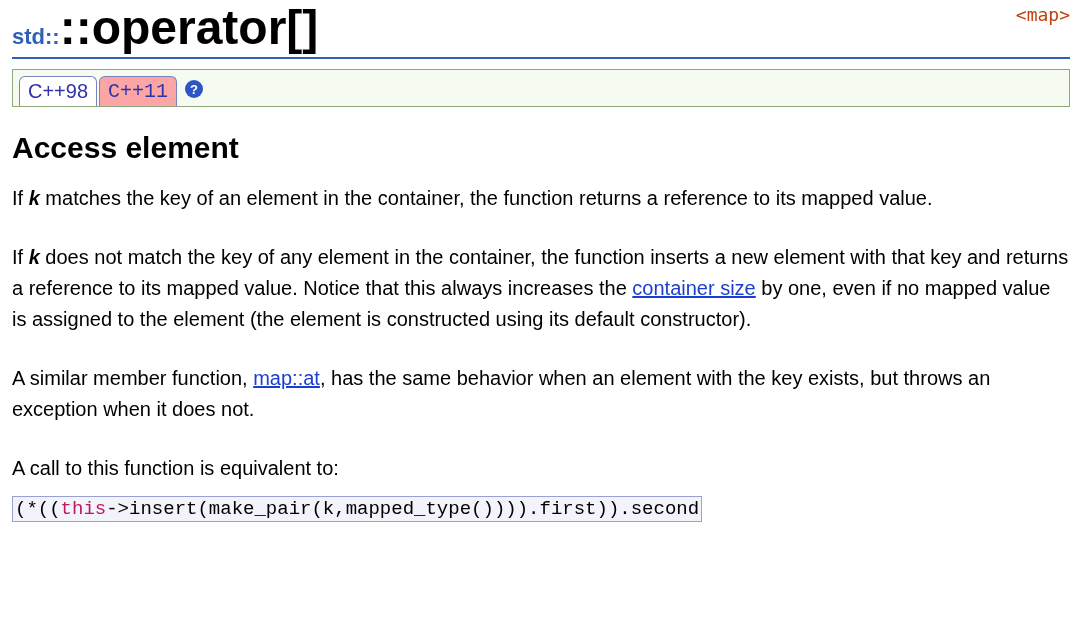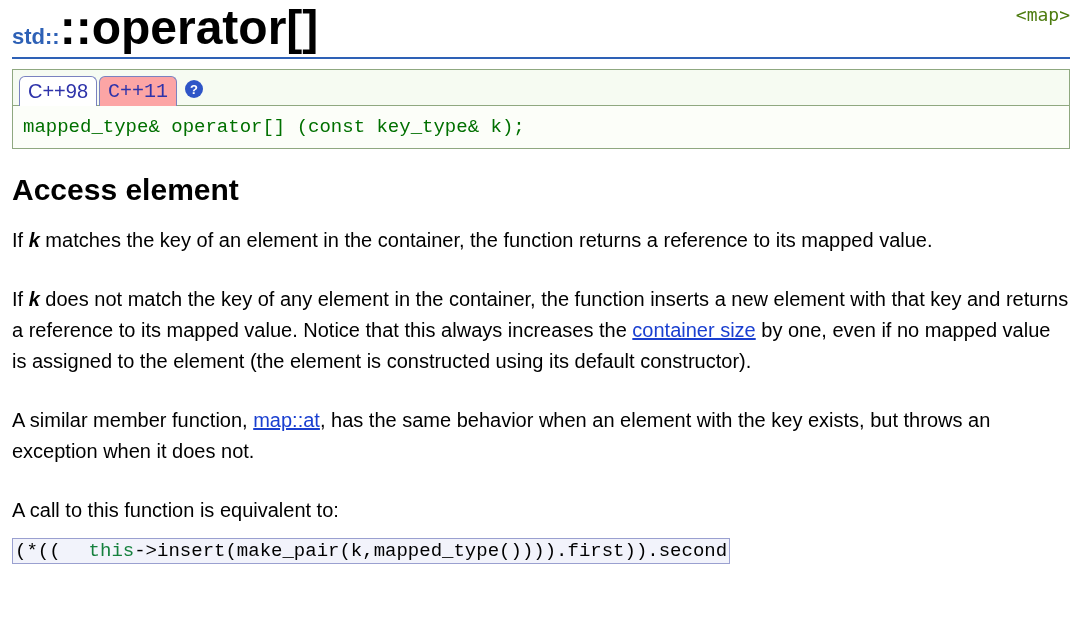--- a/index.html
+++ b/index.html
@@ -35,21 +35,21 @@
     font-size: 48px;
   }
   .title-suffix {
     color: #000;
     font-weight: bold;
     font-size: 48px;
   }
   .header-link {
     font-family: "Consolas", "Menlo", monospace;
     font-size: 18px;
-    color: #4d7c0f;
+    color: #c2410c;
     margin-top: 4px;
   }
   .tab-container {
     border: 1px solid #8fa880;
     border-radius: 0;
     background: #f6fbf2;
     padding: 0;
     margin-bottom: 24px;
     overflow: hidden;
   }
@@ -122,43 +122,40 @@
   }
   .equiv-box {
     display: inline-block;
     font-family: "Consolas", "Menlo", "Courier New", monospace;
     font-size: 19px;
     border: 1px solid #9aa0d0;
     background: #f2f3fb;
     padding: 1px 2px;
     margin-top: 4px;
   }
-  .equiv-box .kw { color: #15803d; margin-left: 28px; }
+  .equiv-box .kw { color: #be185d; }
 </style>
 </head>
 <body>
 
 
 
 <div class="header-row">
   <div class="title-block">
     <span class="title-prefix">std::</span>
     <span class="title-suffix">::operator[]</span>
   </div>
   <span class="header-link">&lt;map&gt;</span>
 </div>
 
 <div class="tab-container">
   <div class="tab-bar">
     <div class="tab">C++98</div>
     <div class="tab inactive">C++11</div>
     <span class="help-icon">?</span>
-  </div>
-  <div class="code-panel">
-    <div class="signature">mapped_type&amp; operator[] (const key_type&amp; k);</div>
   </div>
 </div>
 
 <h2 class="section">Access element</h2>
 
 <p class="desc">
   <span>If </span><span class="bold-ital">k</span><span> matches the key of an element in the container, the function returns a reference to its mapped value.</span>
 </p>
 
 <p class="desc">

